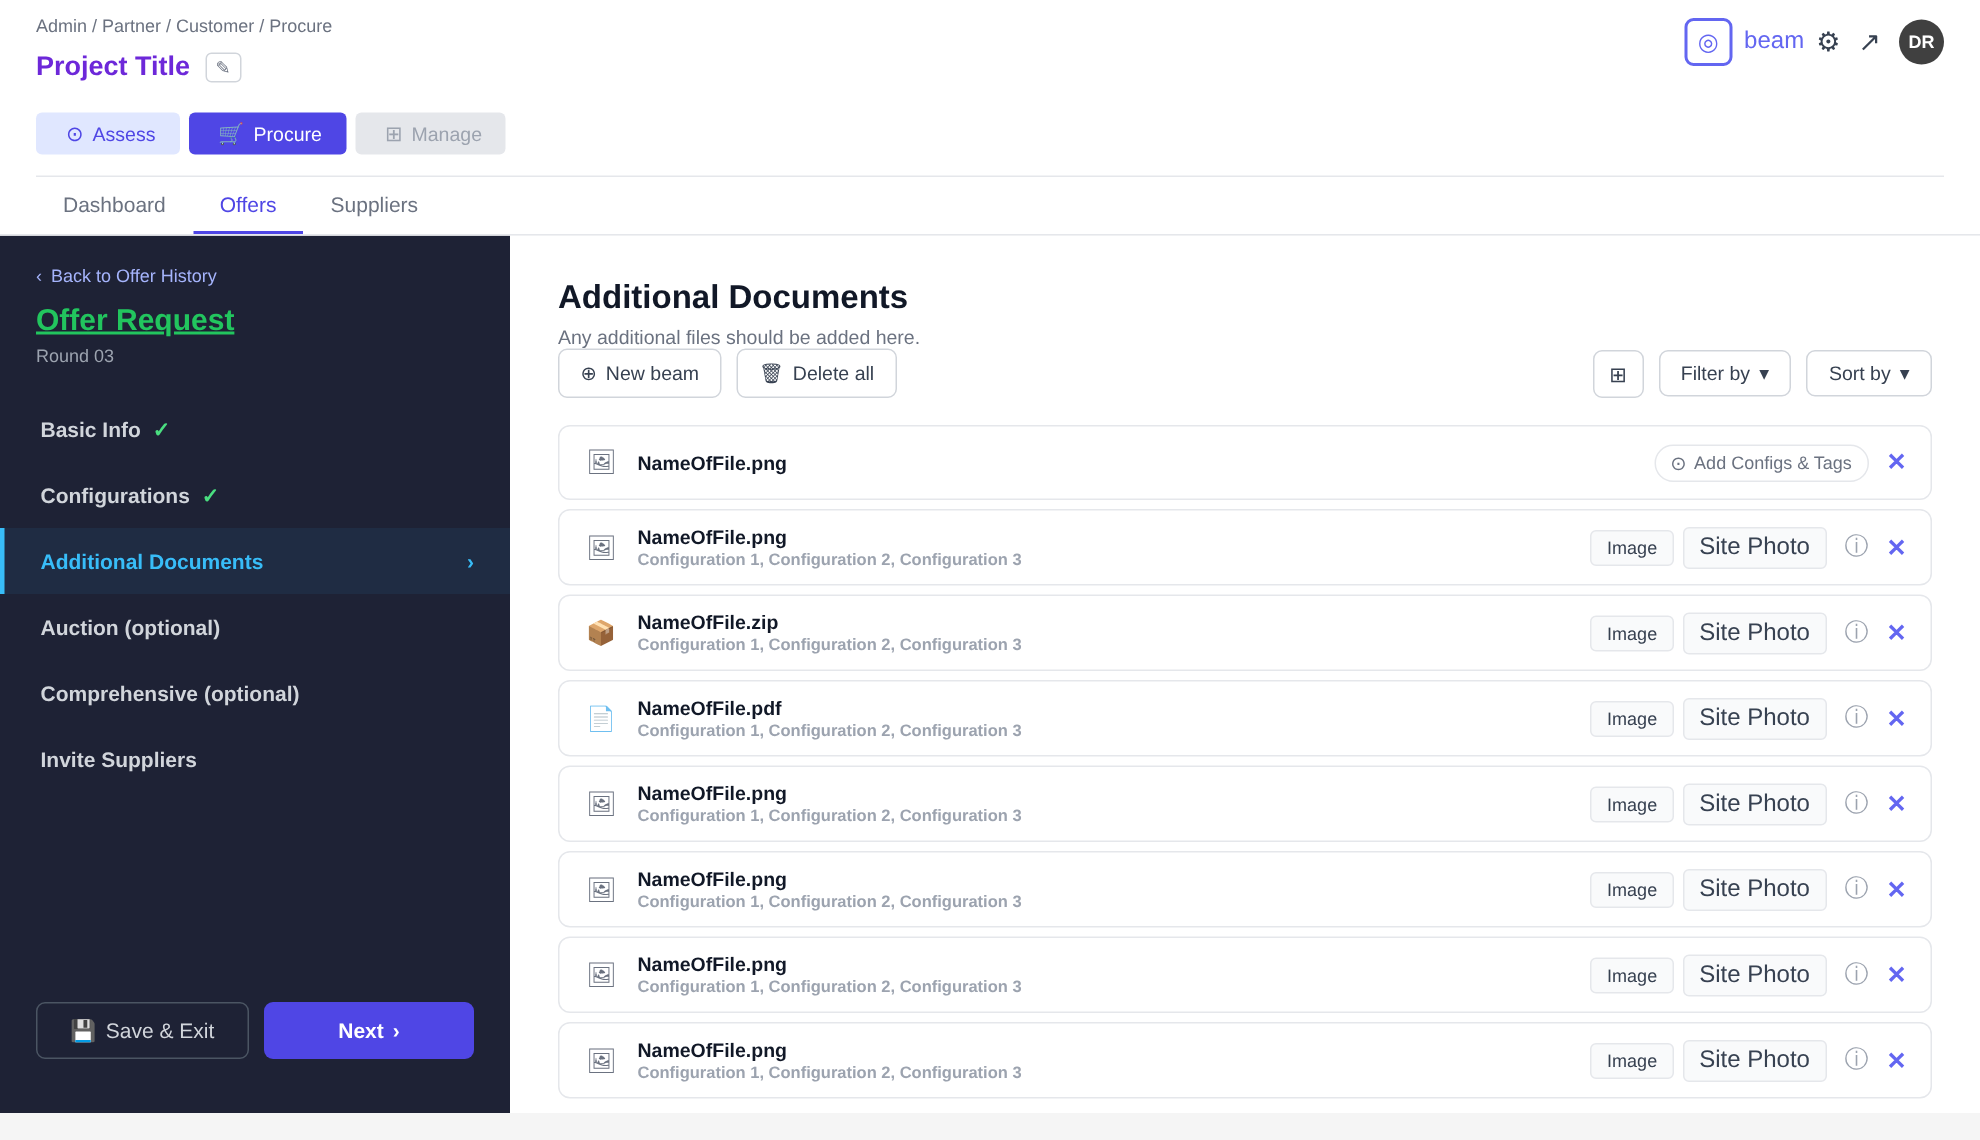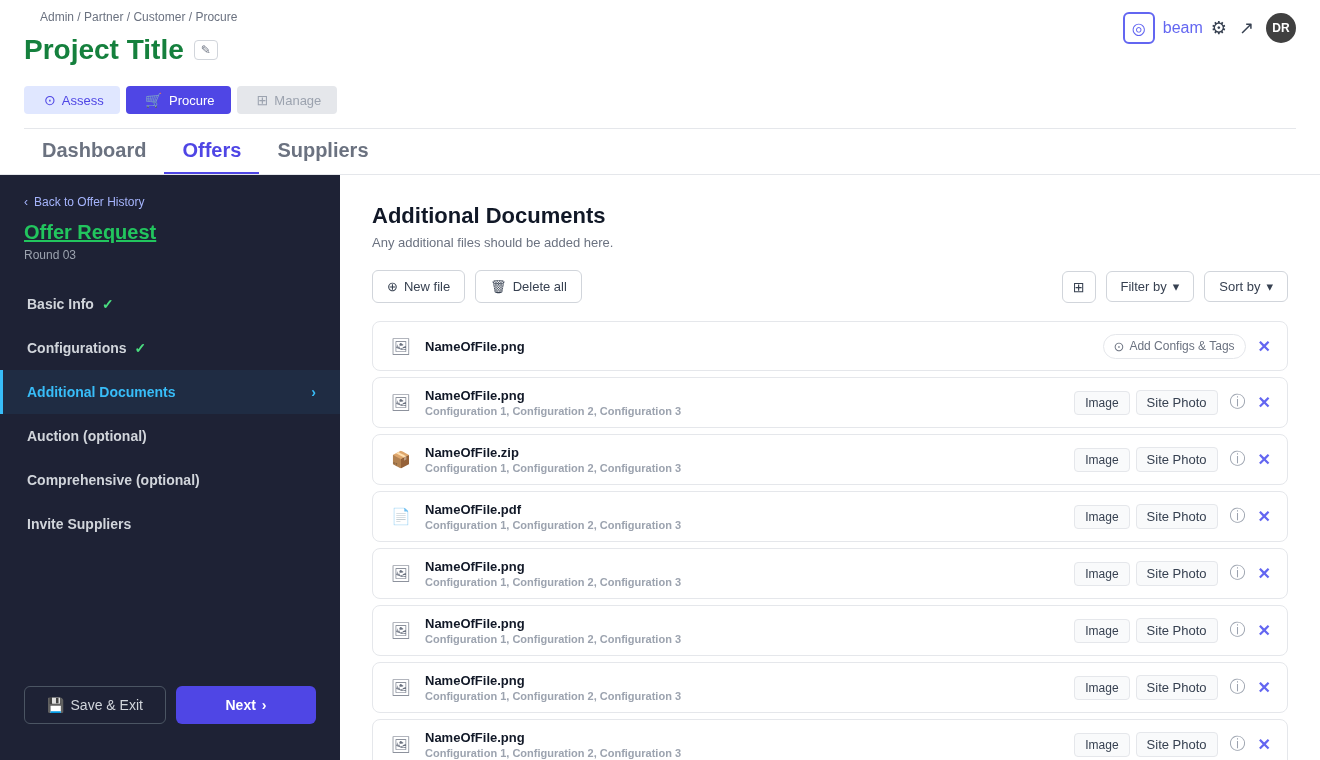--- a/index.html
+++ b/index.html
@@ -9,34 +9,33 @@
     .top-header {
       background: #fff;
       border-bottom: 1px solid #e5e7eb;
       padding: 0 24px;
       position: relative;
     }
     .breadcrumb {
       font-size: 12px;
       color: #6b7280;
       padding: 10px 0 4px;
-      margin-left: 16px;
     }
     .breadcrumb span { color: #6b7280; }
     .breadcrumb a { color: #6b7280; text-decoration: none; }
     .project-title-row {
       display: flex;
       align-items: center;
       gap: 10px;
       padding: 6px 0 10px;
     }
     .project-title-text {
-      font-size: 28px;
+      font-size: 18px;
       font-weight: 700;
-      color: #15803d;
+      color: #6d28d9;
     }
     .edit-icon-btn {
       background: none;
       border: 1px solid #d1d5db;
       border-radius: 4px;
       padding: 2px 6px;
       cursor: pointer;
       font-size: 12px;
       color: #6b7280;
     }
@@ -125,29 +124,29 @@
     .step-icon { font-size: 14px; }
 
     
     .nav-tabs {
       display: flex;
       border-top: 1px solid #e5e7eb;
       padding: 0;
     }
     .nav-tab {
       padding: 10px 18px;
-      font-size: 20px;
+      font-size: 14px;
       color: #6b7280;
       cursor: pointer;
       border-bottom: 2px solid transparent;
       background: none;
       border-top: none;
       border-left: none;
       border-right: none;
-      font-weight: 700;
+      font-weight: 400;
     }
     .nav-tab.active {
       color: #4f46e5;
       border-bottom: 2px solid #4f46e5;
     }
 
     
     .main-layout {
       display: flex;
       height: calc(100vh - 175px);
@@ -249,21 +248,20 @@
     }
     .content-title {
       font-size: 22px;
       font-weight: 700;
       color: #111827;
       margin-bottom: 6px;
     }
     .content-subtitle {
       font-size: 13px;
       color: #6b7280;
-      margin-bottom: 20px;
     }
 
     
     .toolbar {
       display: flex;
       align-items: center;
       gap: 10px;
       margin-bottom: 18px;
     }
     .btn-new-file {
@@ -374,21 +372,21 @@
       border: 1px solid #e5e7eb;
       border-radius: 4px;
       font-size: 12px;
       color: #374151;
       background: #f9fafb;
     }
     .tag-photo {
       padding: 4px 10px;
       border: 1px solid #e5e7eb;
       border-radius: 4px;
-      font-size: 13px;
+      font-size: 16px;
       color: #374151;
       background: #f9fafb;
     }
     .file-actions {
       display: flex;
       align-items: center;
       gap: 8px;
     }
     .btn-info {
       background: none;
@@ -510,21 +508,21 @@
     </div>
   </div>
 
   <div class="content-area">
     <div class="content-title">Additional Documents</div>
     <div class="content-subtitle">Any additional files should be added here.</div>
 
     <div class="toolbar">
       <button class="btn-new-file">
         <span>⊕</span>
-        <span>New file</span>
+        <span>New beam</span>
       </button>
       <button class="btn-delete-all">
         <span>🗑</span>
         <span>Delete all</span>
       </button>
       <div class="toolbar-spacer"></div>
       <button class="btn-grid-view">
         <span>⊞</span>
       </button>
       <button class="btn-filter">

